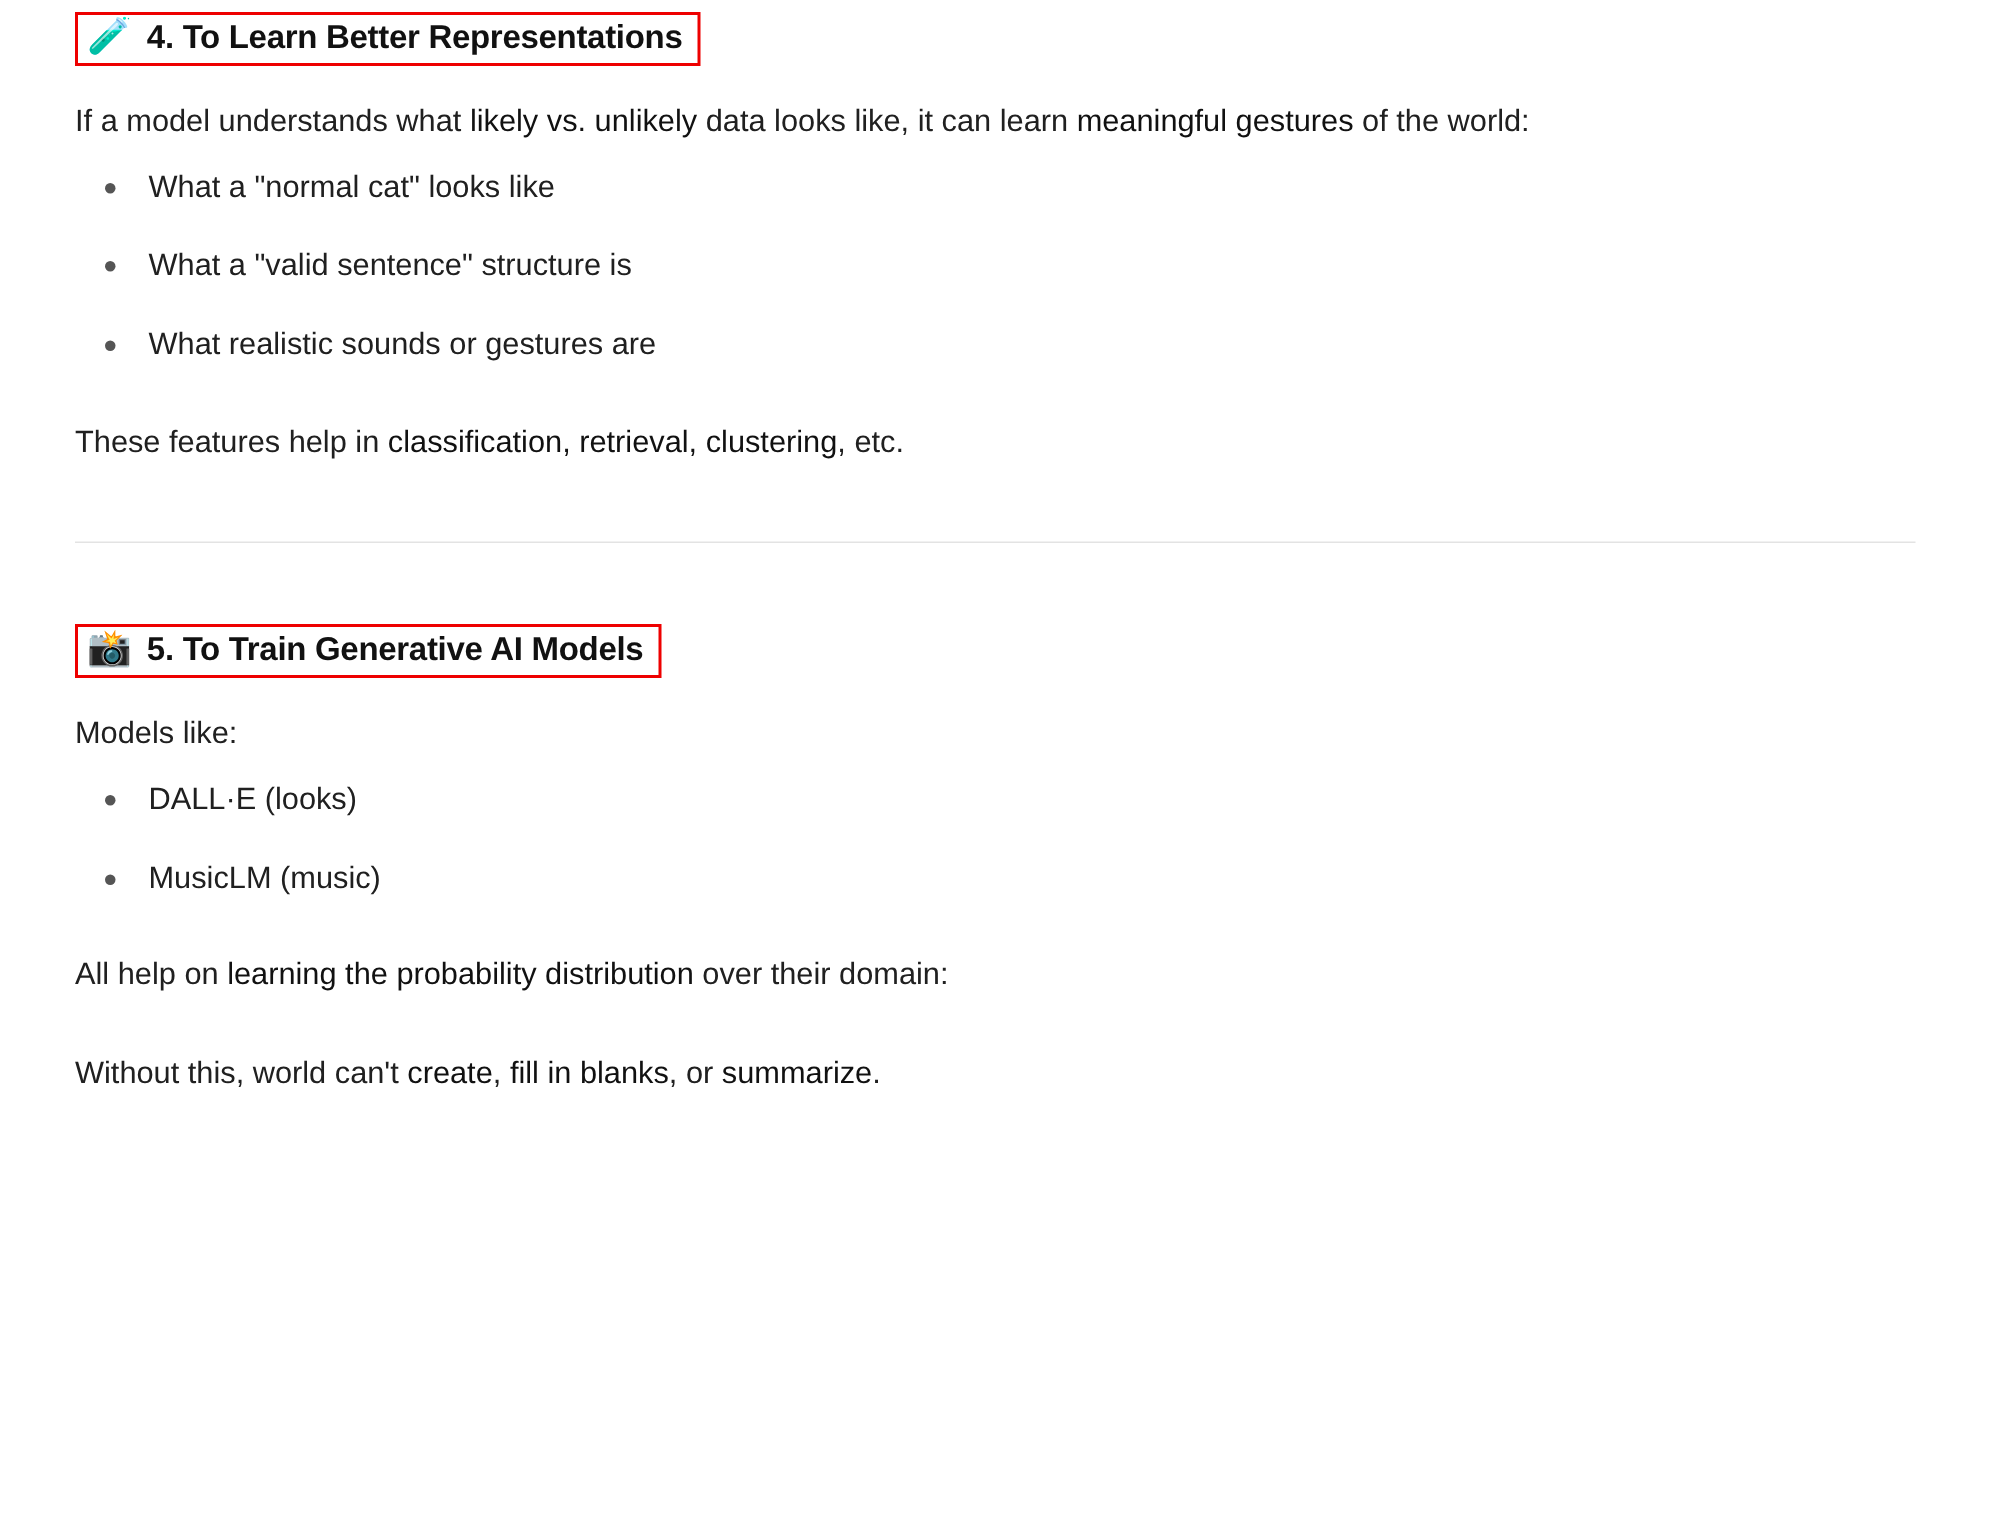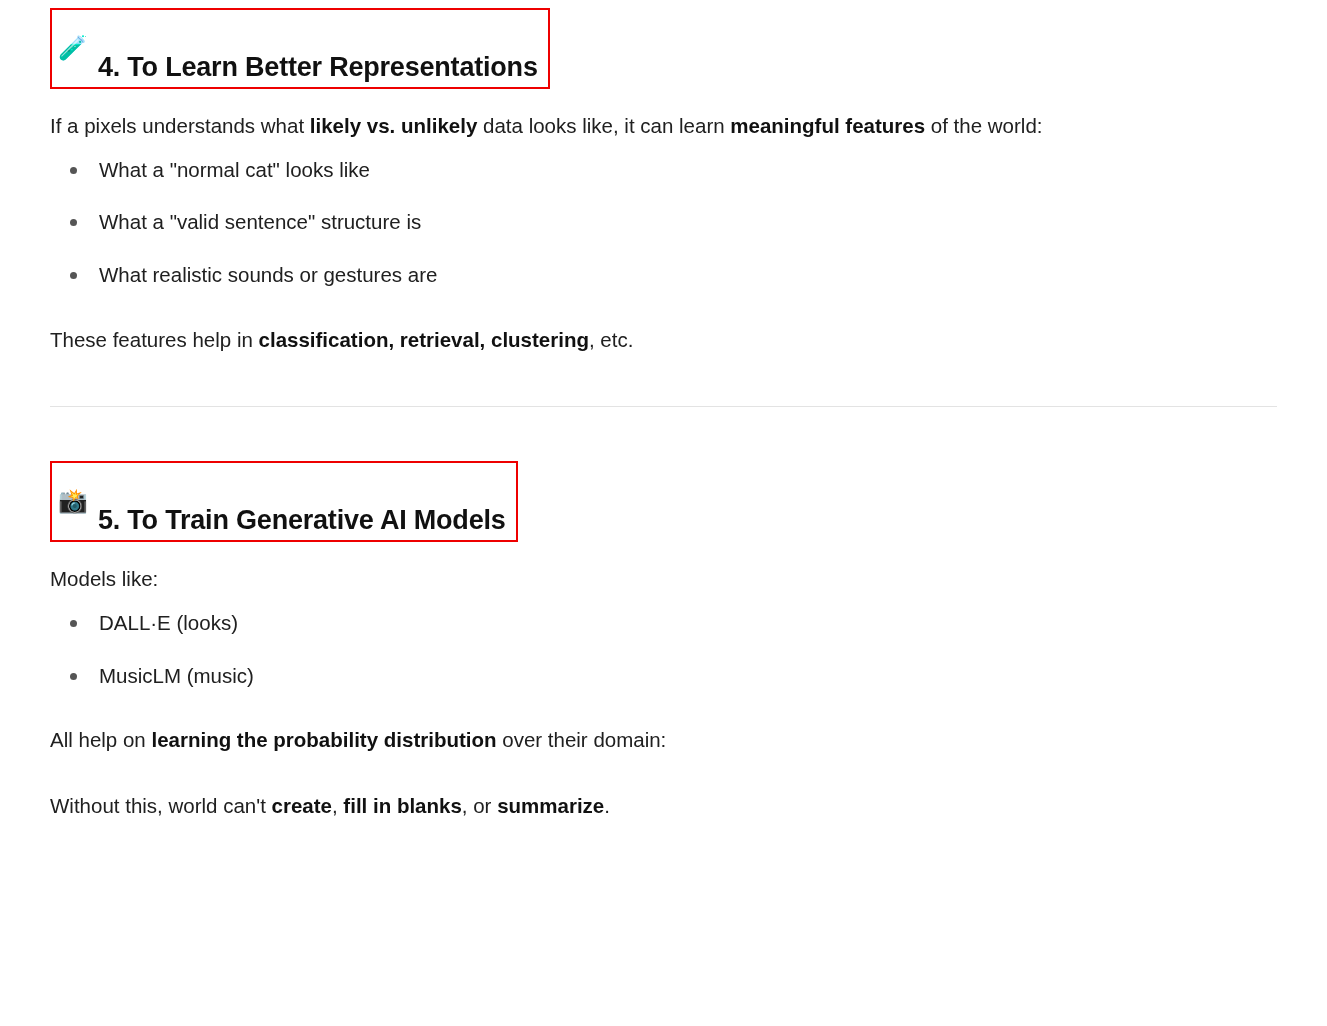--- a/index.html
+++ b/index.html
@@ -29,35 +29,34 @@
   }
   .heading-wrap {
     margin: 0;
     padding: 0;
   }
   .h-emoji {
     font-size: 24px;
     line-height: 1;
   }
   .h-text {
-    font-size: 27px;
+    font-size: 22px;
     font-weight: 700;
     letter-spacing: -0.2px;
     color: #111111;
     white-space: nowrap;
-    margin-top: 40px;
   }
   .para {
     font-size: 20.5px;
     line-height: 1.45;
     color: #202020;
     margin: 22px 0 0 0;
   }
   .para b {
-    font-weight: 700;
+    font-weight: 400;
     color: #111111;
   }
   ul.bullets {
     list-style: none;
     margin: 16px 0 0 0;
     padding: 0;
   }
   ul.bullets li {
     position: relative;
     font-size: 20.5px;
@@ -95,21 +94,21 @@
 
 <div class="page">
 
   <div class="heading-wrap first-heading">
     <div class="section-heading">
       <span class="h-emoji">🧪</span>
       <span class="h-text">4. To Learn Better Representations</span>
     </div>
   </div>
 
-  <p class="para"><span>If a pixels understands what </span><b>likely vs. unlikely</b><span> data looks like, it can learn </span><b>meaningful features</b><span> of the world:</span></p>
+  <p class="para"><span>If a model understands what </span><b>likely vs. unlikely</b><span> data looks like, it can learn </span><b>meaningful gestures</b><span> of the world:</span></p>
 
   <ul class="bullets gap-top-1">
       <li>What a "normal cat" looks like</li>
       <li>What a "valid sentence" structure is</li>
       <li>What realistic sounds or gestures are</li>
     </ul>
 
   <p class="para gap-top-2"><span>These features help in </span><b>classification, retrieval, clustering</b><span>, etc.</span></p>
 
   <hr class="divider">

